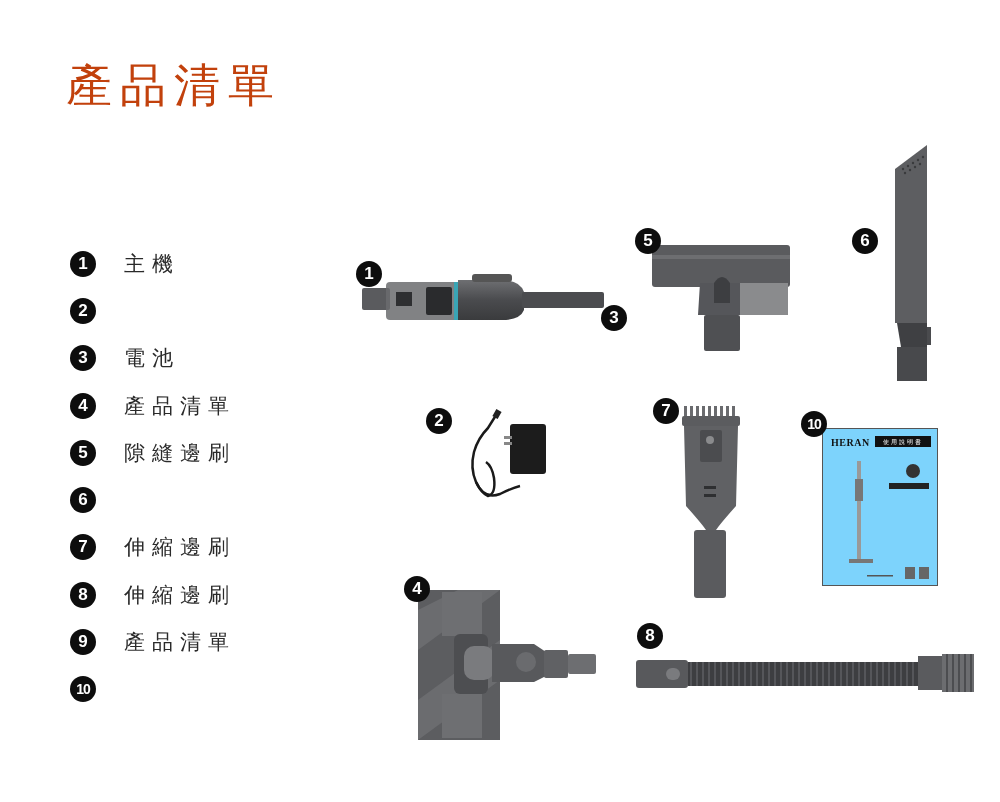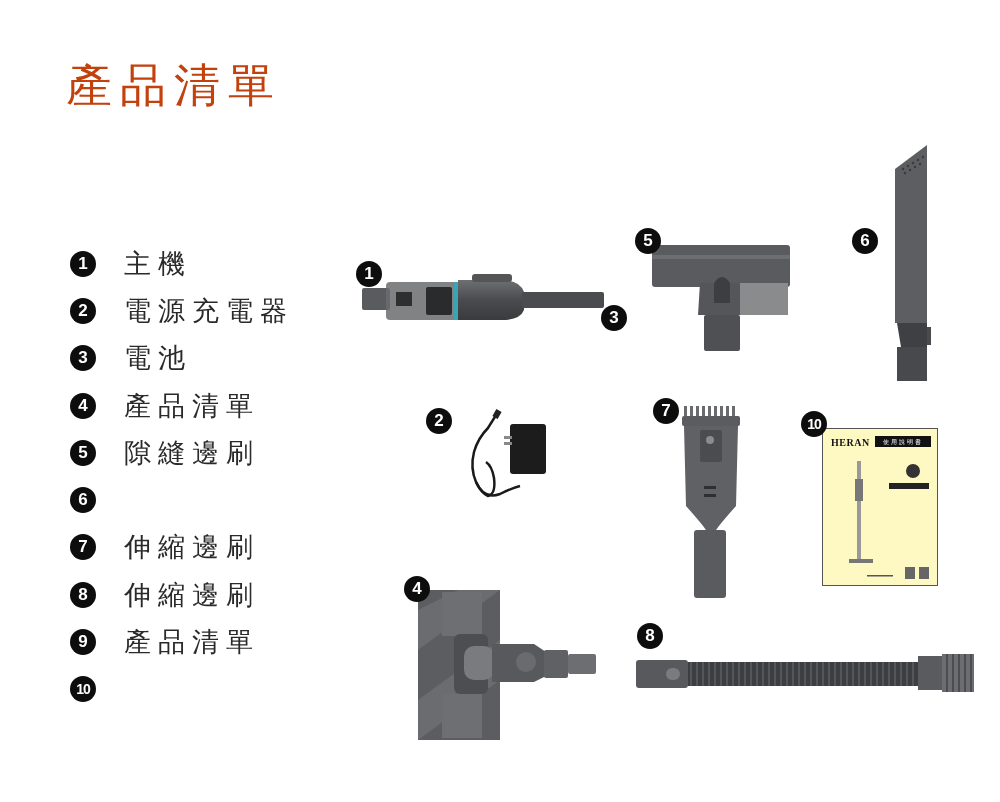--- a/index.html
+++ b/index.html
@@ -6,46 +6,45 @@
   body { width:1000px; height:802px; position:relative; overflow:hidden;
          font-family:"DejaVu Sans", "Liberation Sans", sans-serif; color:#1a1a1a; }
   .title { position:absolute; left:66px; top:62px; font-size:46px; font-weight:normal;
            letter-spacing:8px; color:#c2410c; line-height:1; }
   .list { position:absolute; left:70px; top:240px; margin:0; padding:0; list-style:none; }
   .list li { height:47.3px; display:flex; align-items:center; }
   .badge { width:26px; height:26px; border-radius:50%; background:#0d0d0d; color:#fff;
            font-size:17px; font-weight:bold; display:flex; align-items:center; justify-content:center;
            flex:0 0 26px; font-family:"Liberation Sans", sans-serif; }
   .badge.two { font-size:14px; letter-spacing:-1px; }
-  .item-label { margin-left:28px; font-size:27px; letter-spacing:7px; color:#2a2a2a; }
+  .item-label { margin-left:28px; font-size:21px; letter-spacing:7px; color:#2a2a2a; }
   .prod { position:absolute; }
   .callout { position:absolute; width:26px; height:26px; border-radius:50%; background:#0d0d0d;
              color:#fff; font-size:17px; font-weight:bold; display:flex; align-items:center;
              justify-content:center; font-family:"Liberation Sans", sans-serif; z-index:2; }
   .callout.two { font-size:14px; letter-spacing:-1px; }
   .manual { position:absolute; left:822px; top:428px; width:114px; height:156px;
-            border:1.5px solid #555; background:#fef9c3; }
+            border:1.5px solid #555; background:#7dd3fc; }
   .manual .brand { position:absolute; left:8px; top:8px; font-family:"Liberation Serif", serif;
                    font-weight:bold; font-size:10px; color:#111; letter-spacing:0.5px; }
   .manual .mtitle { position:absolute; left:52px; top:7px; width:56px; height:11px; background:#111;
                     color:#fff; font-size:6px; text-align:center; line-height:11px; letter-spacing:2px; }
 </style>
 </head>
 <body>
 
 <div class="title">產品清單</div>
 
 <ul class="list">
   <li>
       <span class="badge">1</span>
       <span class="item-label">主機</span>
     </li>
   <li>
       <span class="badge">2</span>
-      <span class="item-label">電源充電器</span>
     </li>
   <li>
       <span class="badge">3</span>
       <span class="item-label">電池</span>
     </li>
   <li>
       <span class="badge">4</span>
       <span class="item-label">產品清單</span>
     </li>
   <li>

